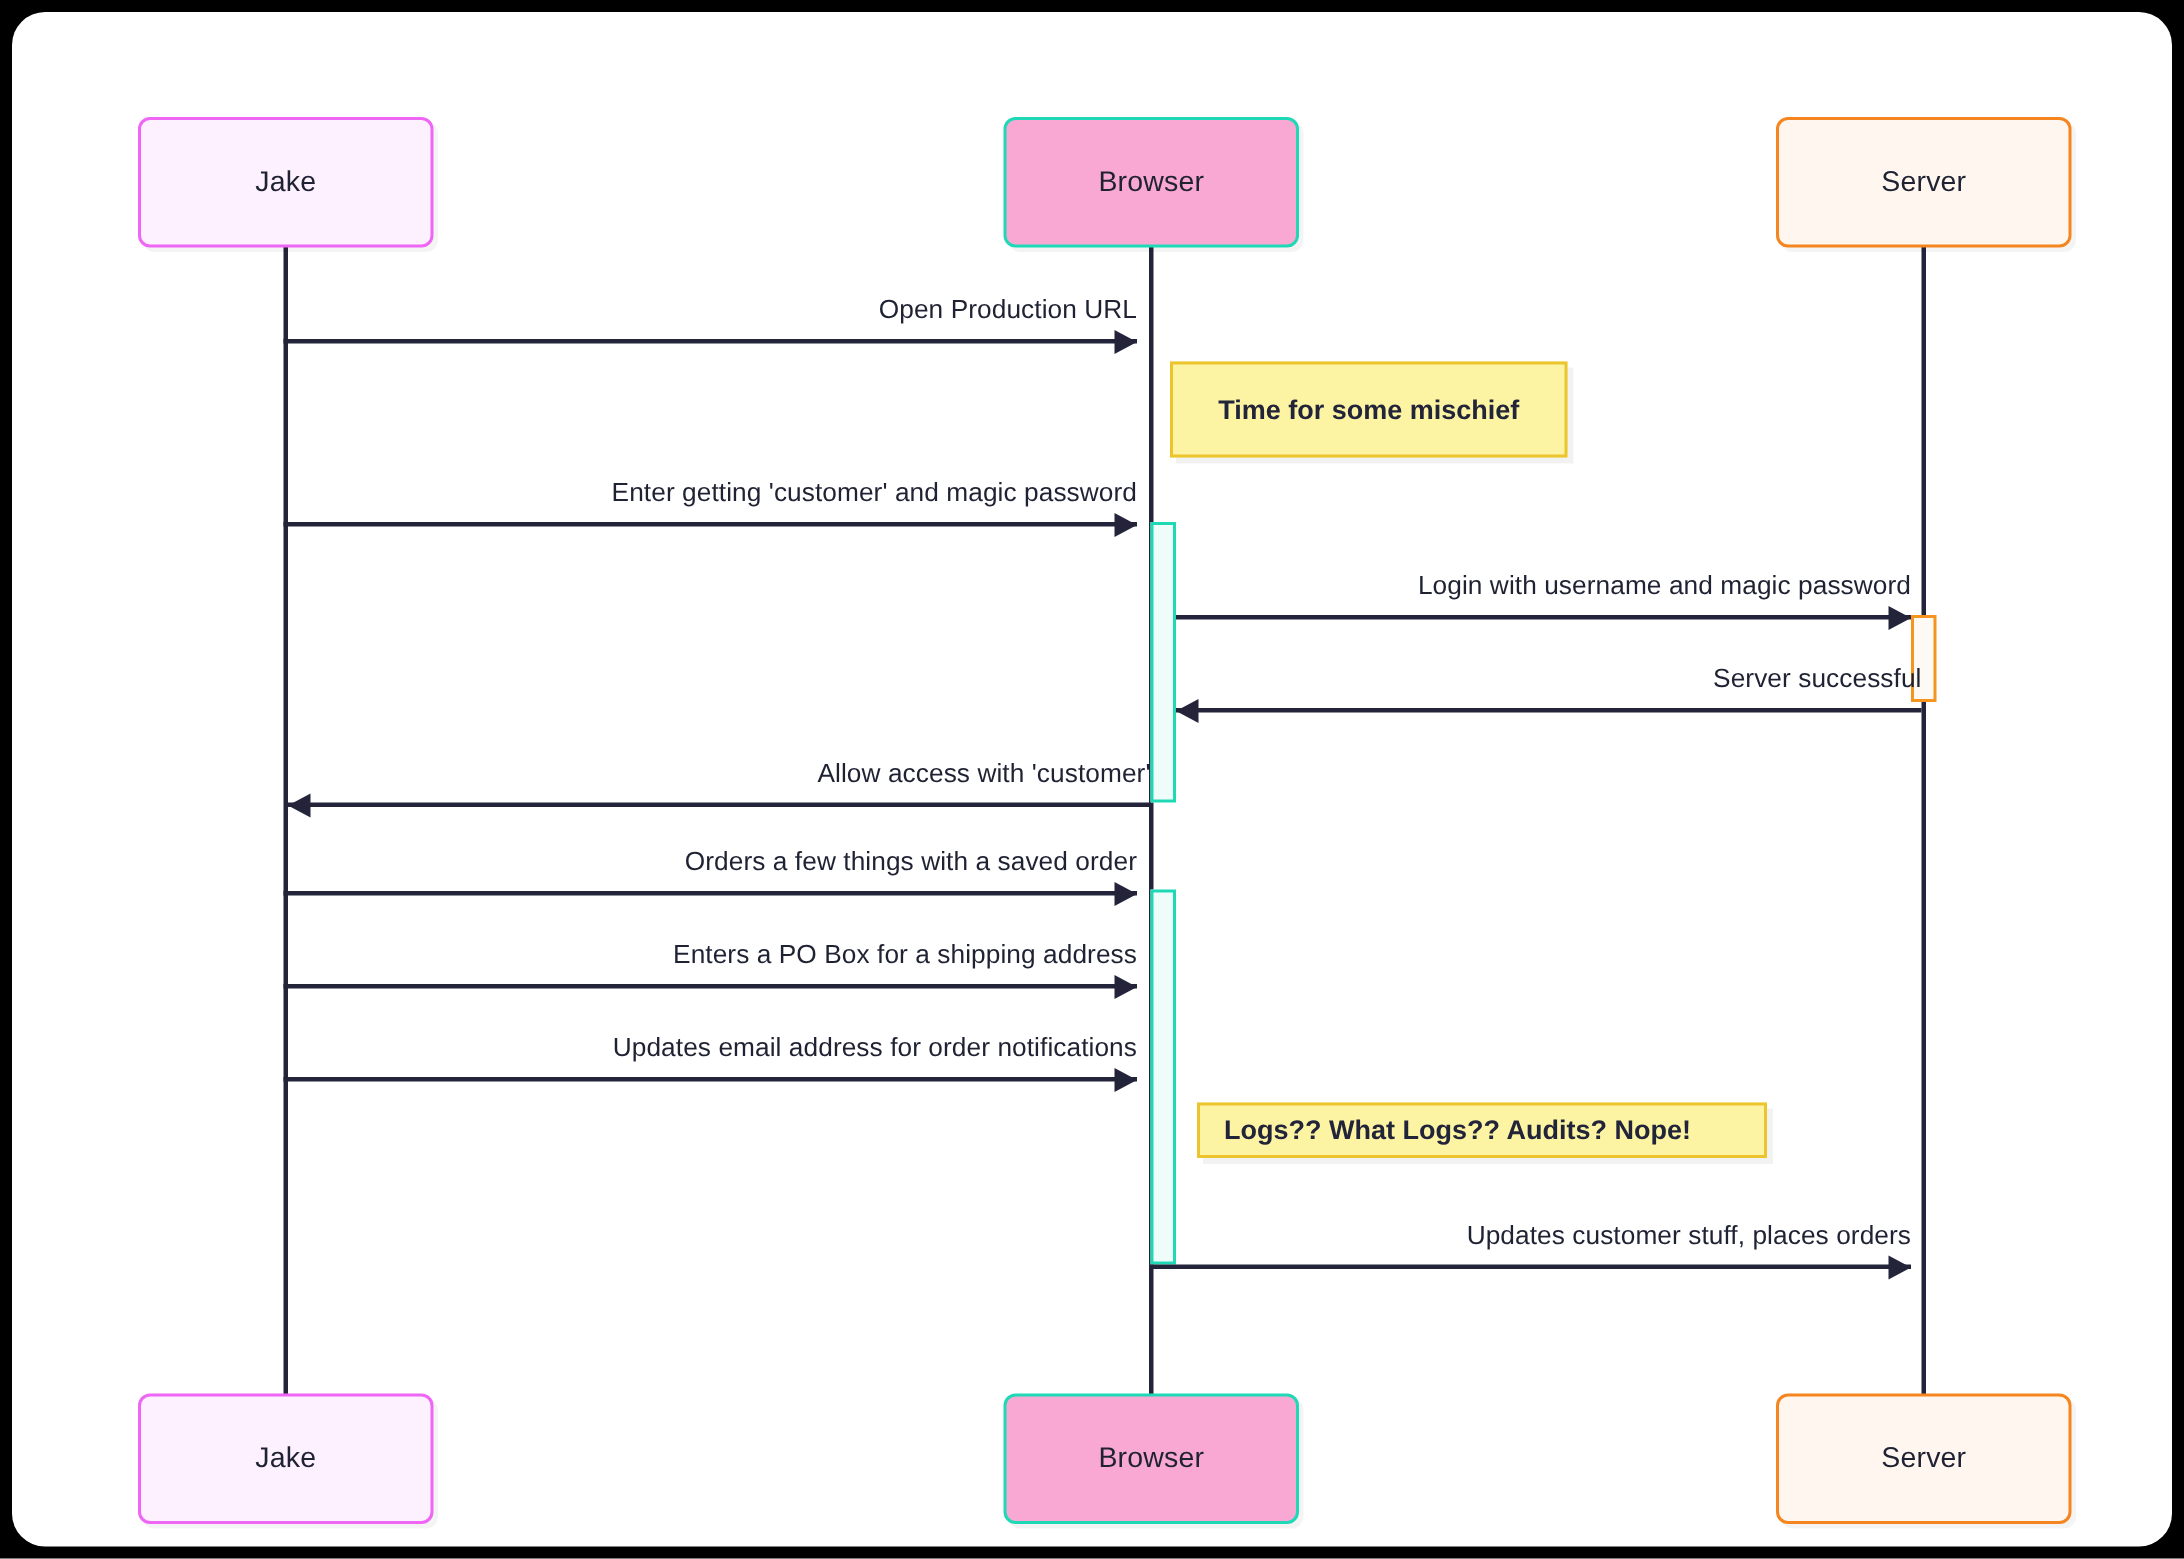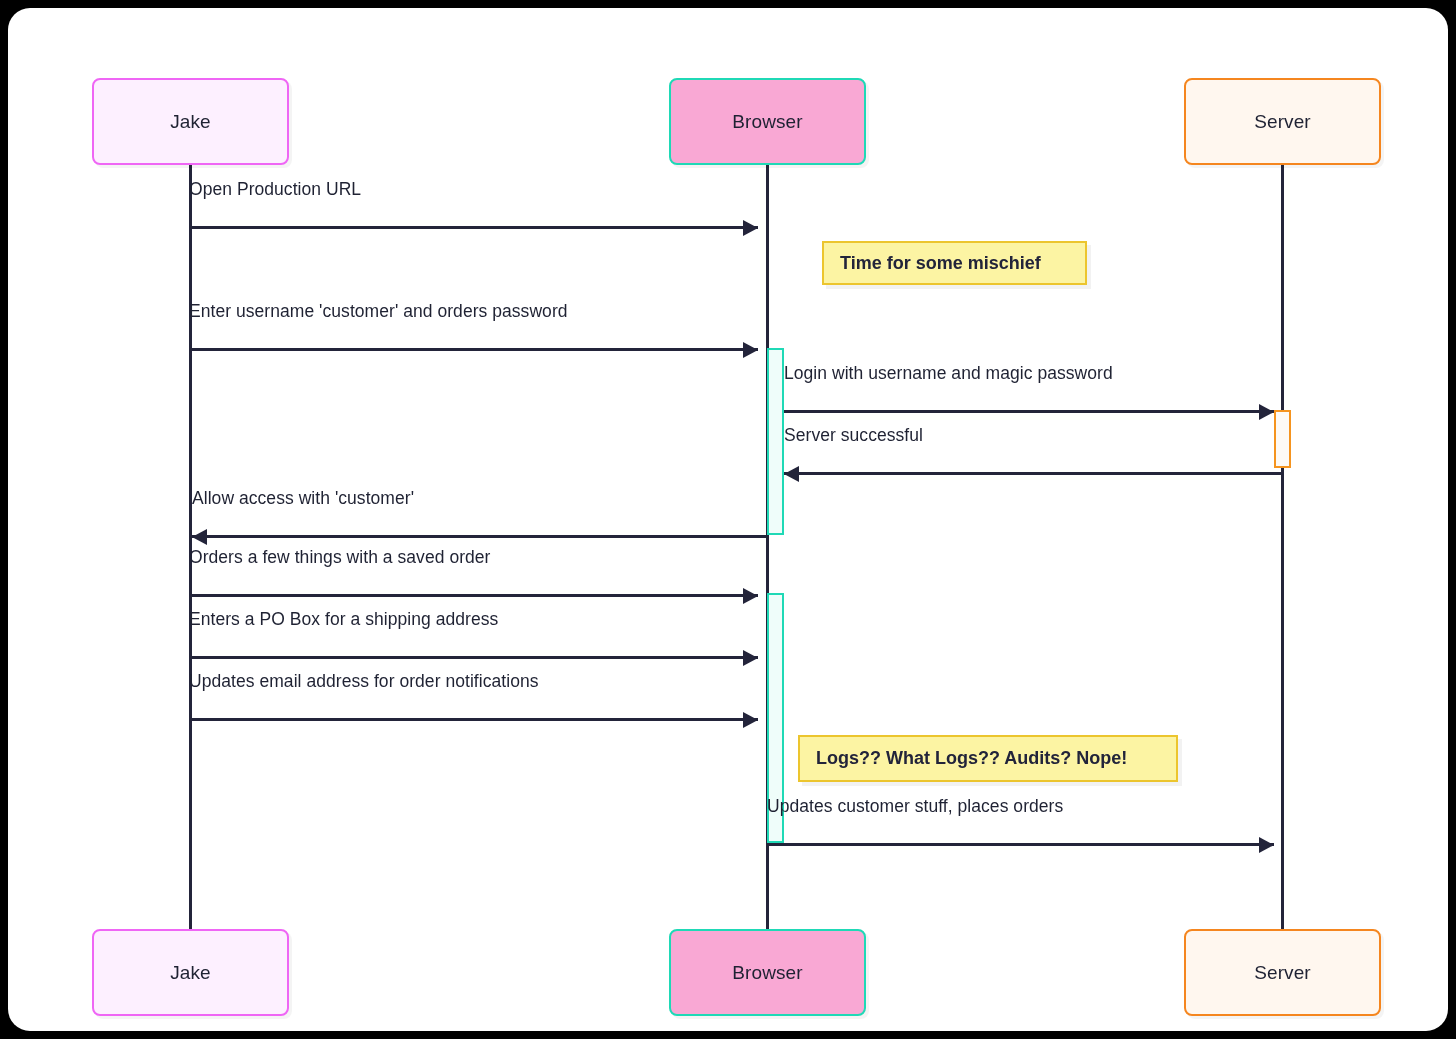--- a/index.html
+++ b/index.html
@@ -76,23 +76,23 @@
   .msg .head.right{
     border-left:15px solid #23243a;
     border-right:0;
   }
   .msg .head.left{
     border-right:15px solid #23243a;
     border-left:0;
   }
   .msg .label{
     position:absolute;
-    bottom:26px;
+    bottom:9px;
     width:100%;
-    text-align:left;
+    text-align:right;
     font-size:17.5px;
     color:#1f2233;
     white-space:nowrap;
     letter-spacing:.05px;
   }
 
   
   .note{
     position:absolute;
     box-sizing:border-box;
@@ -131,28 +131,28 @@
     <div class="actor actor-server" style="left:1176px;top:30px;width:197px;height:87px;">
       <span>Server</span>
     </div>
 
     <div class="msg" style="left:181px;top:178px;width:569px;">
       <div class="line" style="width:569px;"></div>
       <div class="head right" style="left:554px;"></div>
       <div class="label">Open Production URL</div>
     </div>
 
-    <div class="note" style="left:814px;top:193px;width:265px;height:44px;">
+    <div class="note" style="left:772px;top:193px;width:265px;height:64px;justify-content:center;">
       <span>Time for some mischief</span>
     </div>
 
     <div class="msg" style="left:181px;top:300px;width:569px;">
       <div class="line" style="width:569px;"></div>
       <div class="head right" style="left:554px;"></div>
-      <div class="label">Enter username 'customer' and orders password</div>
+      <div class="label">Enter getting 'customer' and magic password</div>
     </div>
 
     <div class="msg" style="left:776px;top:362px;width:490px;">
       <div class="line" style="width:490px;"></div>
       <div class="head right" style="left:475px;"></div>
       <div class="label">Login with username and magic password</div>
     </div>
 
     <div class="msg" style="left:776px;top:424px;width:497px;">
       <div class="line" style="width:497px;"></div>
@@ -177,21 +177,21 @@
       <div class="head right" style="left:554px;"></div>
       <div class="label">Enters a PO Box for a shipping address</div>
     </div>
 
     <div class="msg" style="left:181px;top:670px;width:569px;">
       <div class="line" style="width:569px;"></div>
       <div class="head right" style="left:554px;"></div>
       <div class="label">Updates email address for order notifications</div>
     </div>
 
-    <div class="note" style="left:790px;top:687px;width:380px;height:47px;">
+    <div class="note" style="left:790px;top:687px;width:380px;height:37px;">
       <span>Logs?? What Logs?? Audits? Nope!</span>
     </div>
 
     <div class="msg" style="left:759px;top:795px;width:507px;">
       <div class="line" style="width:507px;"></div>
       <div class="head right" style="left:492px;"></div>
       <div class="label">Updates customer stuff, places orders</div>
     </div>
 
 

